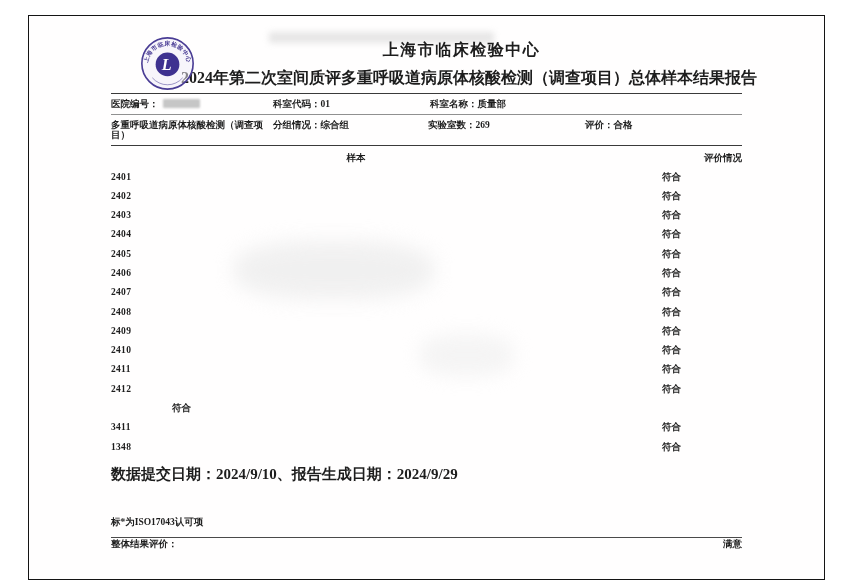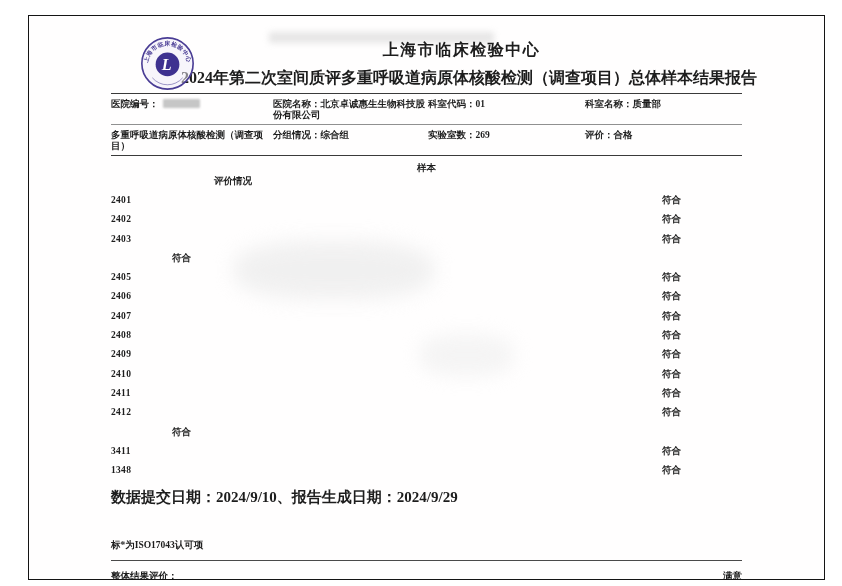--- a/index.html
+++ b/index.html
@@ -26,32 +26,32 @@
 
   
   .info-row{display:flex;font-size:9.5px;font-weight:bold;line-height:10.5px;padding:5px 0 4px 0;}
   .cell{box-sizing:border-box;}
   .c1{width:162px;padding-right:6px;}
   .c2{width:155px;padding-right:3px;}
   .c3{width:157px;}
   .c4{flex:1;}
 
   
-  .thead{display:flex;font-size:9.5px;font-weight:bold;padding:6px 0 6px 0;flex-direction:column;}
+  .thead{display:flex;font-size:9.5px;font-weight:bold;padding:6px 0 6px 0;}
   .th-sample{flex:1;text-align:center;}
   .th-eval{width:141px;text-align:right;}
   .trow{display:flex;height:19.3px;font-size:9.5px;font-weight:bold;line-height:12px;gap:34px;}
   .td-sample{flex:1;letter-spacing:0.3px;}
   .td-eval{width:141px;text-align:center;}
 
   
   .dates{font-size:15px;font-weight:bold;margin-top:5px;}
   .iso-note{font-size:9.5px;font-weight:bold;margin-top:32px;}
   .footer-rule{border-top:1.1px solid #4a4a4a;margin-top:8px;}
-  .overall{display:flex;justify-content:space-between;font-size:9.5px;font-weight:bold;margin-top:9px;}
+  .overall{display:flex;justify-content:space-between;font-size:9.5px;font-weight:bold;}
 
   
   .redacted{display:inline-block;width:37px;height:9px;background:#c6c6c6;
     filter:blur(1.2px);vertical-align:-1px;margin-left:4px;border-radius:1px;}
   .smudge{position:absolute;pointer-events:none;}
   .smudge-title{left:240px;top:16px;width:225px;height:11px;background:#c2c2c2;opacity:.40;filter:blur(3px);}
   .smudge-mid1{left:205px;top:225px;width:200px;height:58px;background:#e9e9e9;opacity:.65;filter:blur(10px);border-radius:40%;}
   .smudge-mid2{left:390px;top:318px;width:95px;height:42px;background:#ededed;opacity:.55;filter:blur(9px);border-radius:40%;}
 </style>
 </head>
@@ -82,21 +82,20 @@
       <div class="htext">
         <div class="org-name">上海市临床检验中心</div>
         <div class="report-title">2024年第二次室间质评多重呼吸道病原体核酸检测（调查项目）总体样本结果报告</div>
       </div>
     </div>
 
     <div class="rule"></div>
 
     <div class="info-row">
       <div class="cell c1"><span>医院编号：</span><span class="redacted"></span></div>
-      <div class="cell c2"><span>医院名称：</span><span>北京卓诚惠生生物科技股份有限公司</span></div>
       <div class="cell c3"><span>科室代码：</span><span>01</span></div>
       <div class="cell c4"><span>科室名称：</span><span>质量部</span></div>
     </div>
 
     <div class="rule-thin"></div>
 
     <div class="info-row">
       <div class="cell c1">多重呼吸道病原体核酸检测（调查项目）</div>
       <div class="cell c2"><span>分组情况：</span><span>综合组</span></div>
       <div class="cell c3"><span>实验室数：</span><span>269</span></div>
@@ -120,20 +119,21 @@
         <div class="td-sample">2402</div>
         <div class="td-eval">符合</div>
       </div>
 
       <div class="trow">
         <div class="td-sample">2403</div>
         <div class="td-eval">符合</div>
       </div>
 
       <div class="trow">
+        <div class="td-sample">2404</div>
         <div class="td-eval">符合</div>
       </div>
 
       <div class="trow">
         <div class="td-sample">2405</div>
         <div class="td-eval">符合</div>
       </div>
 
       <div class="trow">
         <div class="td-sample">2406</div>

